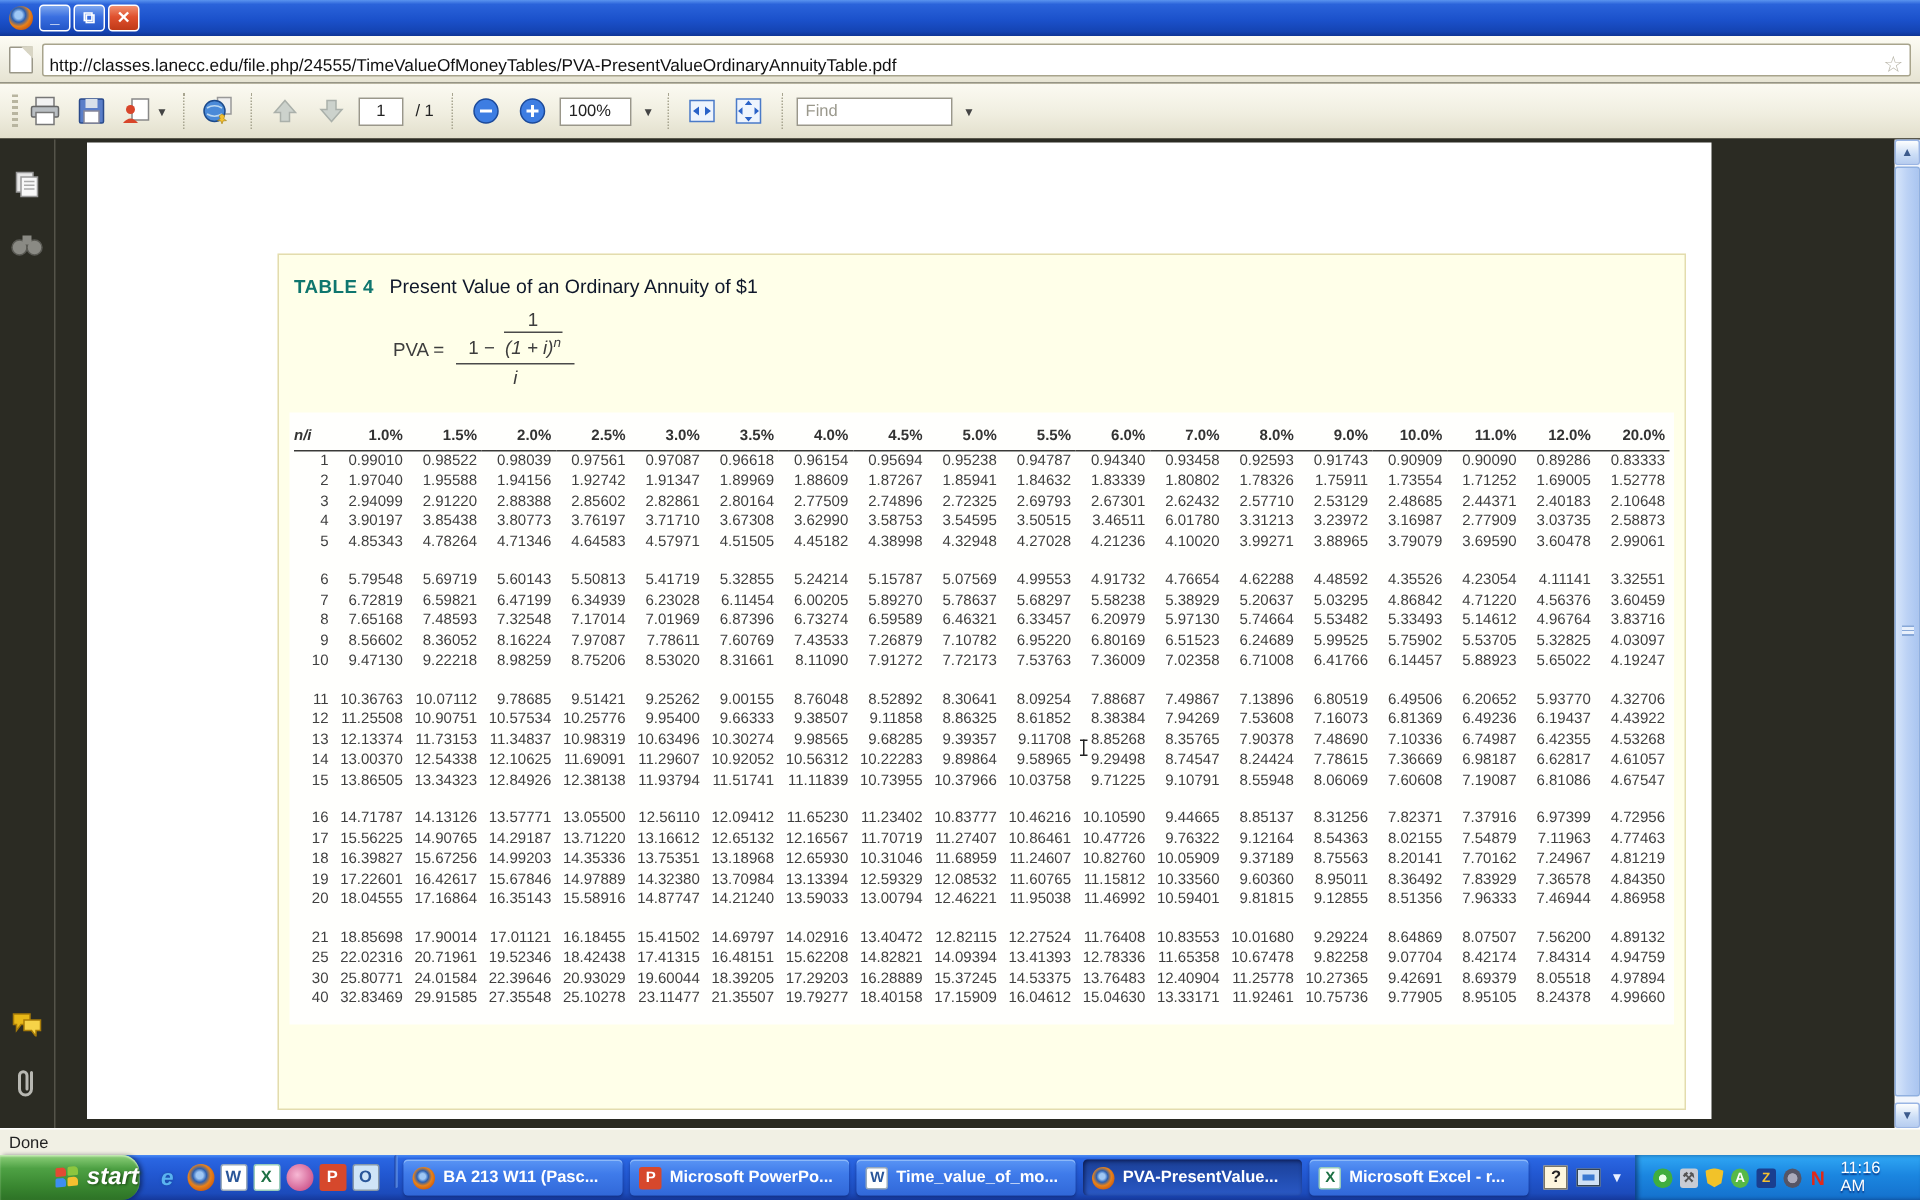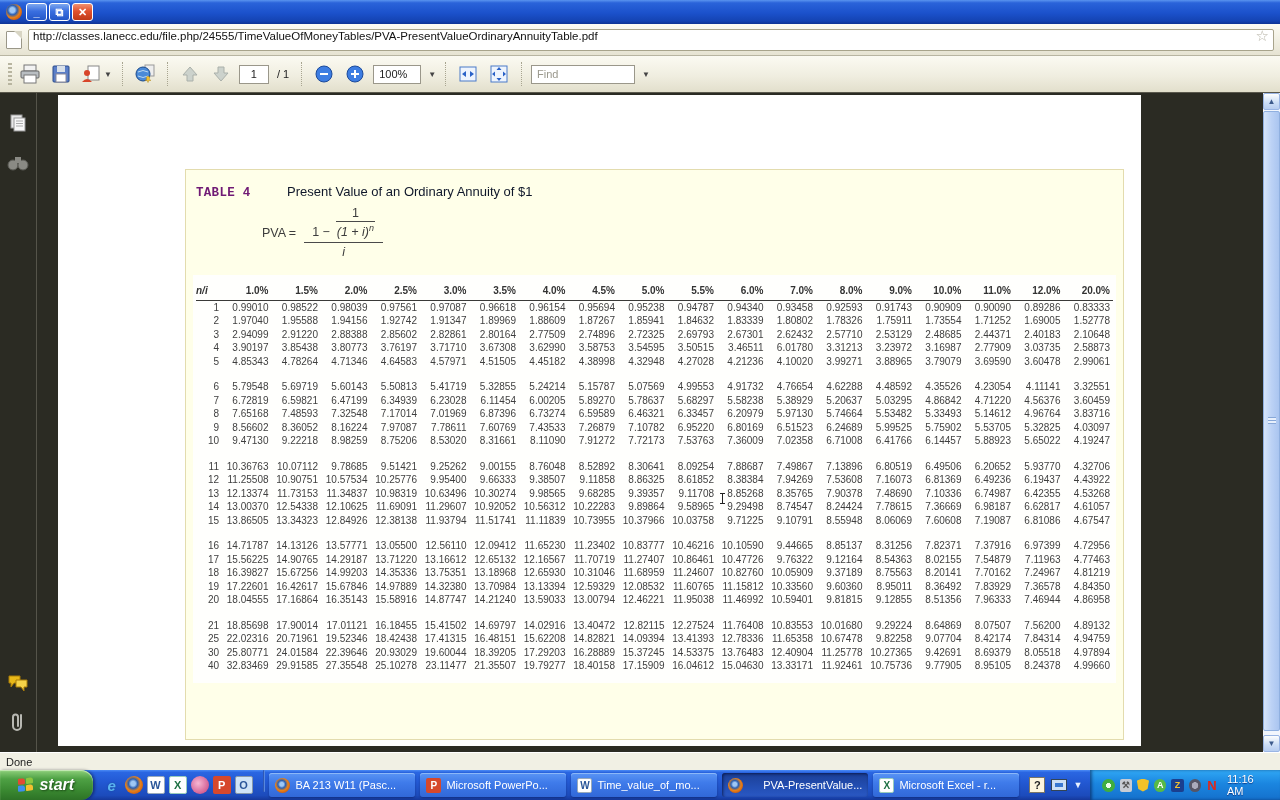--- a/index.html
+++ b/index.html
@@ -22,21 +22,21 @@
   .winbtn.close { background:linear-gradient(180deg,#f09070 0%,#e0512e 45%,#c03a18 100%); }
 
   
   .urlrow { position:absolute; left:0; top:24px; width:1280px; height:32px;
     background:linear-gradient(180deg,#fdfcf4,#efede0 60%,#e6e3d2);
     border-bottom:1px solid #b8b5a2; display:flex; align-items:center; padding:0 6px; gap:6px; }
   .pageicon { width:16px; height:18px; background:#fff; border:1px solid #9a97885; border:1px solid #9a9788; border-radius:1px; position:relative; }
   .pageicon:before { content:""; position:absolute; right:-1px; top:-1px; border:4px solid #d8d5c4;
     border-left-color:transparent; border-bottom-color:transparent; }
   .urlfield { flex:1; height:22px; background:#fff; border:1px solid #a8a48c; border-radius:2px;
-    display:flex; align-items:flex-start; padding:0 4px; }
+    display:flex; align-items:flex-end; padding:0 4px; }
   .urlfield input { flex:1; border:none; outline:none; font-size:11.5px; color:#111;
     font-family:"Liberation Sans",sans-serif; background:transparent; }
   .star { color:#b8b5a8; font-size:15px; line-height:12px; }
 
   
   .pdftoolbar { position:absolute; left:0; top:56px; width:1280px; height:37px;
     background:linear-gradient(180deg,#fbfaf2 0%,#f0eee0 55%,#e2dfcc 100%);
     border-bottom:1px solid #5a584c; display:flex; align-items:center; gap:5px; padding:0 8px; }
   .grip { width:4px; height:22px;
     background:repeating-linear-gradient(180deg,#b8b5a0 0 2px,transparent 2px 4px); }
@@ -57,21 +57,21 @@
     border-right:1px solid #55544a; display:flex; flex-direction:column; align-items:center; padding:10px 0; }
   .sidebar .sp { flex:1; }
   .sideicon { width:24px; height:24px; margin:8px 0; display:flex; align-items:center; justify-content:center; }
 
   .page { position:absolute; left:58px; top:2px; width:1083px; height:651px; background:#fff; }
 
   
   .docbox { position:absolute; left:127px; top:74px; width:939px; height:571px;
     background:#ffffe9; border:1px solid #e3dcae; }
   .dochead { padding:12px 0 6px 10px; }
-  .doclabel { color:#701a75; font-weight:bold; font-size:12.5px; letter-spacing:.3px; display:inline-block; margin-right:32px;font-family:Liberation Mono, monospace; }
+  .doclabel { color:#0f766e; font-weight:bold; font-size:12.5px; letter-spacing:.3px; display:inline-block; margin-right:6px; }
   .doctitle { color:#0f172a; font-size:13px; display:inline-block; }
   .formula { display:flex; align-items:center; gap:8px; margin:6px 0 10px 66px;
     font-size:12.5px; color:#3d3d3d; }
   .frac { display:inline-flex; flex-direction:column; align-items:center; }
   .fnum { display:flex; align-items:flex-end; gap:6px; border-bottom:1px solid #4a4a4a; padding:0 8px 3px; }
   .fden { font-style:italic; padding-top:2px; }
   .inner .fnum2 { border-bottom:1px solid #4a4a4a; padding:0 16px 1px; text-align:center; }
   .inner .fden2 { font-style:italic; padding-top:1px; }
   .inner .fden2 sup { font-size:9px; }
 
@@ -104,40 +104,40 @@
     background:#f1f0e4; border-top:1px solid #fff; font-size:11px; color:#222;
     display:flex; align-items:center; padding:0 6px; }
 
   
   .taskbar { position:absolute; left:0; top:770px; width:1280px; height:30px;
     background:linear-gradient(180deg,#4b8bf5 0%,#2a66e2 8%,#2258d2 42%,#1c4bbb 85%,#15389b 100%);
     display:flex; align-items:stretch; }
   .startbtn { width:97px; height:30px; border-radius:0 12px 12px 0; position:relative;
     background:linear-gradient(180deg,#8fd17c 0%,#4ea144 30%,#398730 70%,#2d7226 100%);
     box-shadow:inset 0 1px 1px #c8eab8, 2px 0 3px rgba(0,0,20,.4);
-    display:flex; align-items:center; justify-content:center; gap:5px; }
+    display:flex; align-items:center; justify-content:flex-end; gap:5px; }
   .startbtn .label { color:#fff; font-weight:bold; font-style:italic; font-size:16px; text-shadow:1px 1px 2px #1c4a16; }
   .winflag { width:16px; height:15px; display:grid; grid-template-columns:7px 7px; grid-template-rows:6px 6px;
     gap:1px; transform:skewY(-6deg); }
   .winflag i { border-radius:1px 3px 1px 1px; }
   .winflag i:nth-child(1){background:#e24a33;} .winflag i:nth-child(2){background:#8cc63f;}
   .winflag i:nth-child(3){background:#3d8ef0;} .winflag i:nth-child(4){background:#f4c030;}
   .quicklaunch { display:flex; align-items:center; gap:4px; padding:0 8px 0 10px; }
   .ql { width:18px; height:18px; display:flex; align-items:center; justify-content:center;
     font-size:11px; font-weight:bold; border-radius:2px; }
   .qdiv { width:3px; height:22px; margin:0 2px;
     background:linear-gradient(90deg,#1a3f9e,#6ba0f5); border-radius:2px; }
   .tasks { display:flex; align-items:center; gap:5px; flex:1; padding:0 2px; }
   .taskbtn { width:146px; height:24px; border-radius:3px; display:flex; align-items:center; gap:5px;
     padding:0 6px; color:#fff; font-size:11px;
     background:linear-gradient(180deg,#5a95f5 0%,#3f7bea 40%,#3168d8 100%);
     box-shadow:inset 0 1px 0 #8cb8f8, 0 1px 2px rgba(0,0,30,.3); }
   .taskbtn.active { background:linear-gradient(180deg,#1b3f96 0%,#234fb4 60%,#2a58c4 100%);
-    box-shadow:inset 1px 1px 3px rgba(0,0,30,.6);text-align:right; }
-  .taskbtn .tlabel { white-space:nowrap; overflow:hidden; flex:1; }
+    box-shadow:inset 1px 1px 3px rgba(0,0,30,.6); }
+  .taskbtn .tlabel { white-space:nowrap; overflow:hidden; flex:1;font-weight:bold; }
   .appico { width:15px; height:15px; border-radius:2px; flex:none; display:flex;
     align-items:center; justify-content:center; font-size:10px; font-weight:bold; }
   .ico-firefox { border-radius:50%;
     background:radial-gradient(circle at 45% 42%, #9ec7f5 0 16%, #2b5fb0 32%, #e8821a 52%, #c4520e 82%, #8f3a08 100%); }
   .ico-word { background:#fff; color:#2a5699; border:1px solid #9ab; }
   .ico-excel { background:#fff; color:#1e7145; border:1px solid #9cb; }
   .ico-powerpoint { background:#d6482c; color:#fff; }
   .ico-ie { background:transparent; color:#5ab4f0; font-size:15px; font-style:italic; text-shadow:0 0 2px #1a4a9a; }
   .ico-key { border-radius:50%; background:radial-gradient(circle at 40% 40%, #f7b8d4, #dround 0); background:radial-gradient(circle at 40% 40%, #f7b8d4, #c23a78); }
   .ico-outlook { background:#cfe4f7; color:#2a5699; border:1px solid #89a; }

